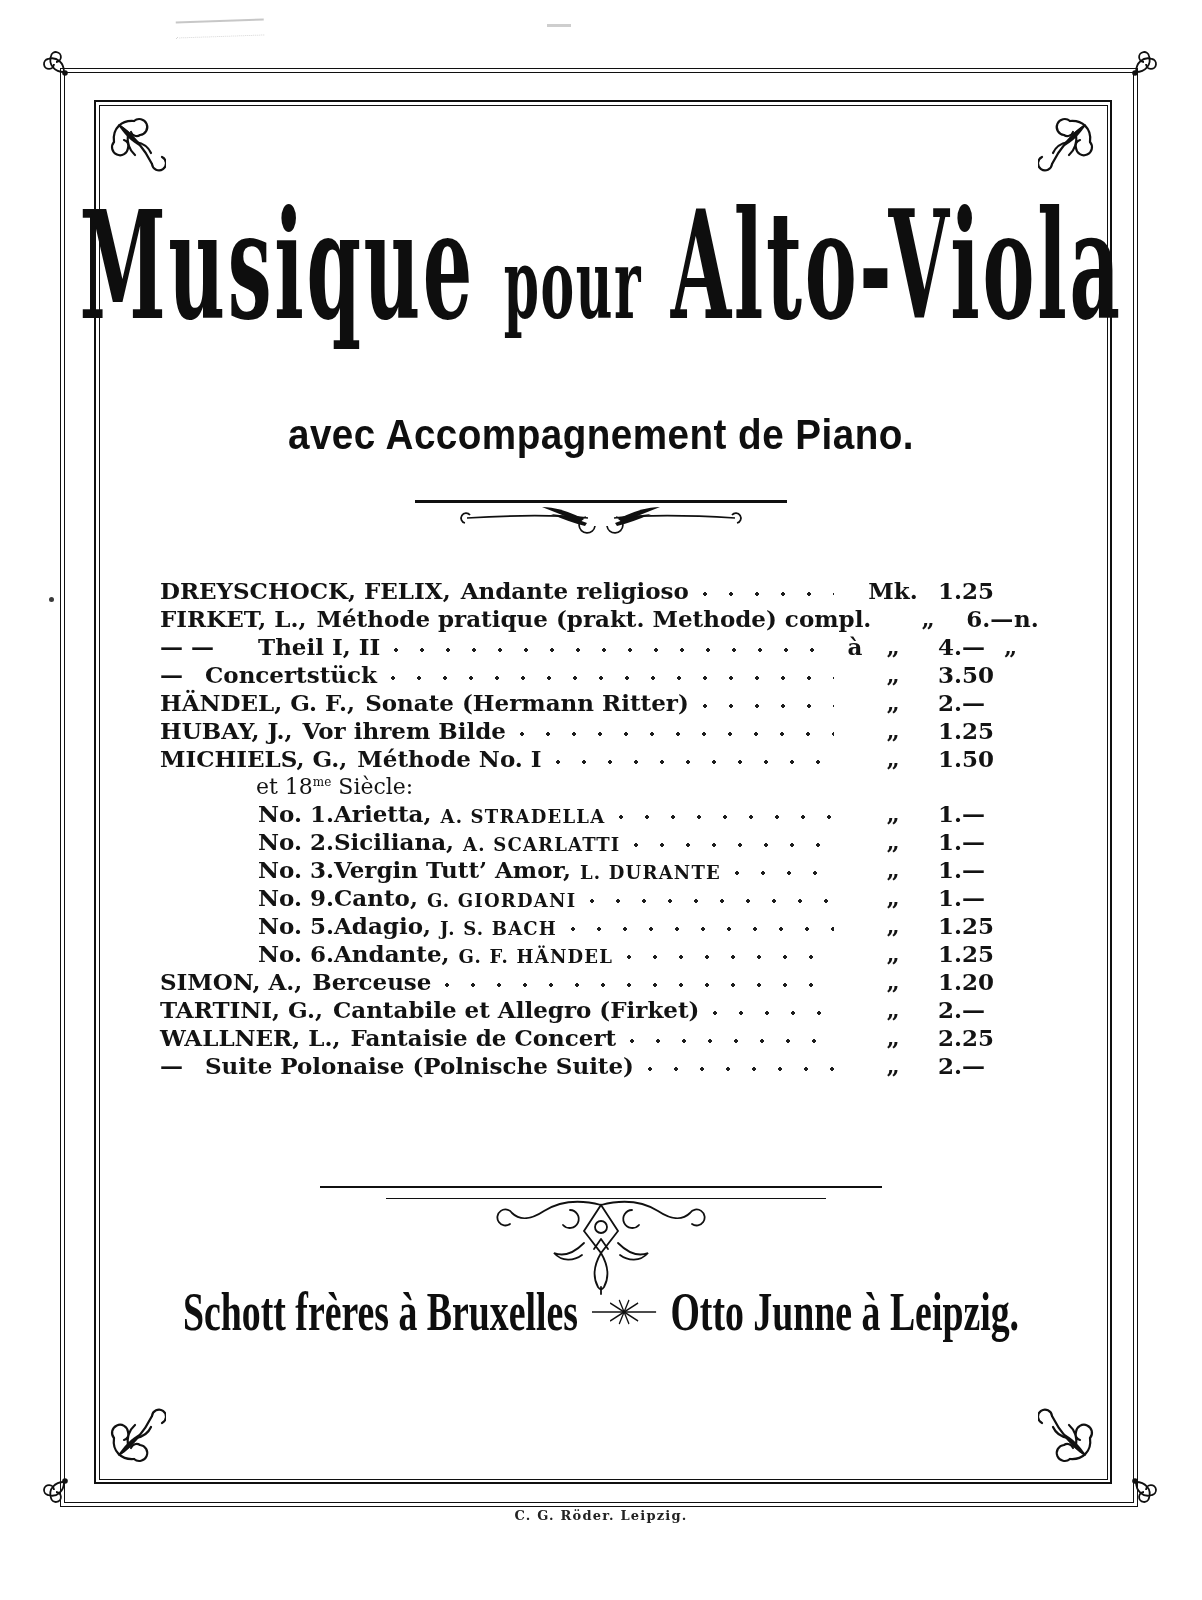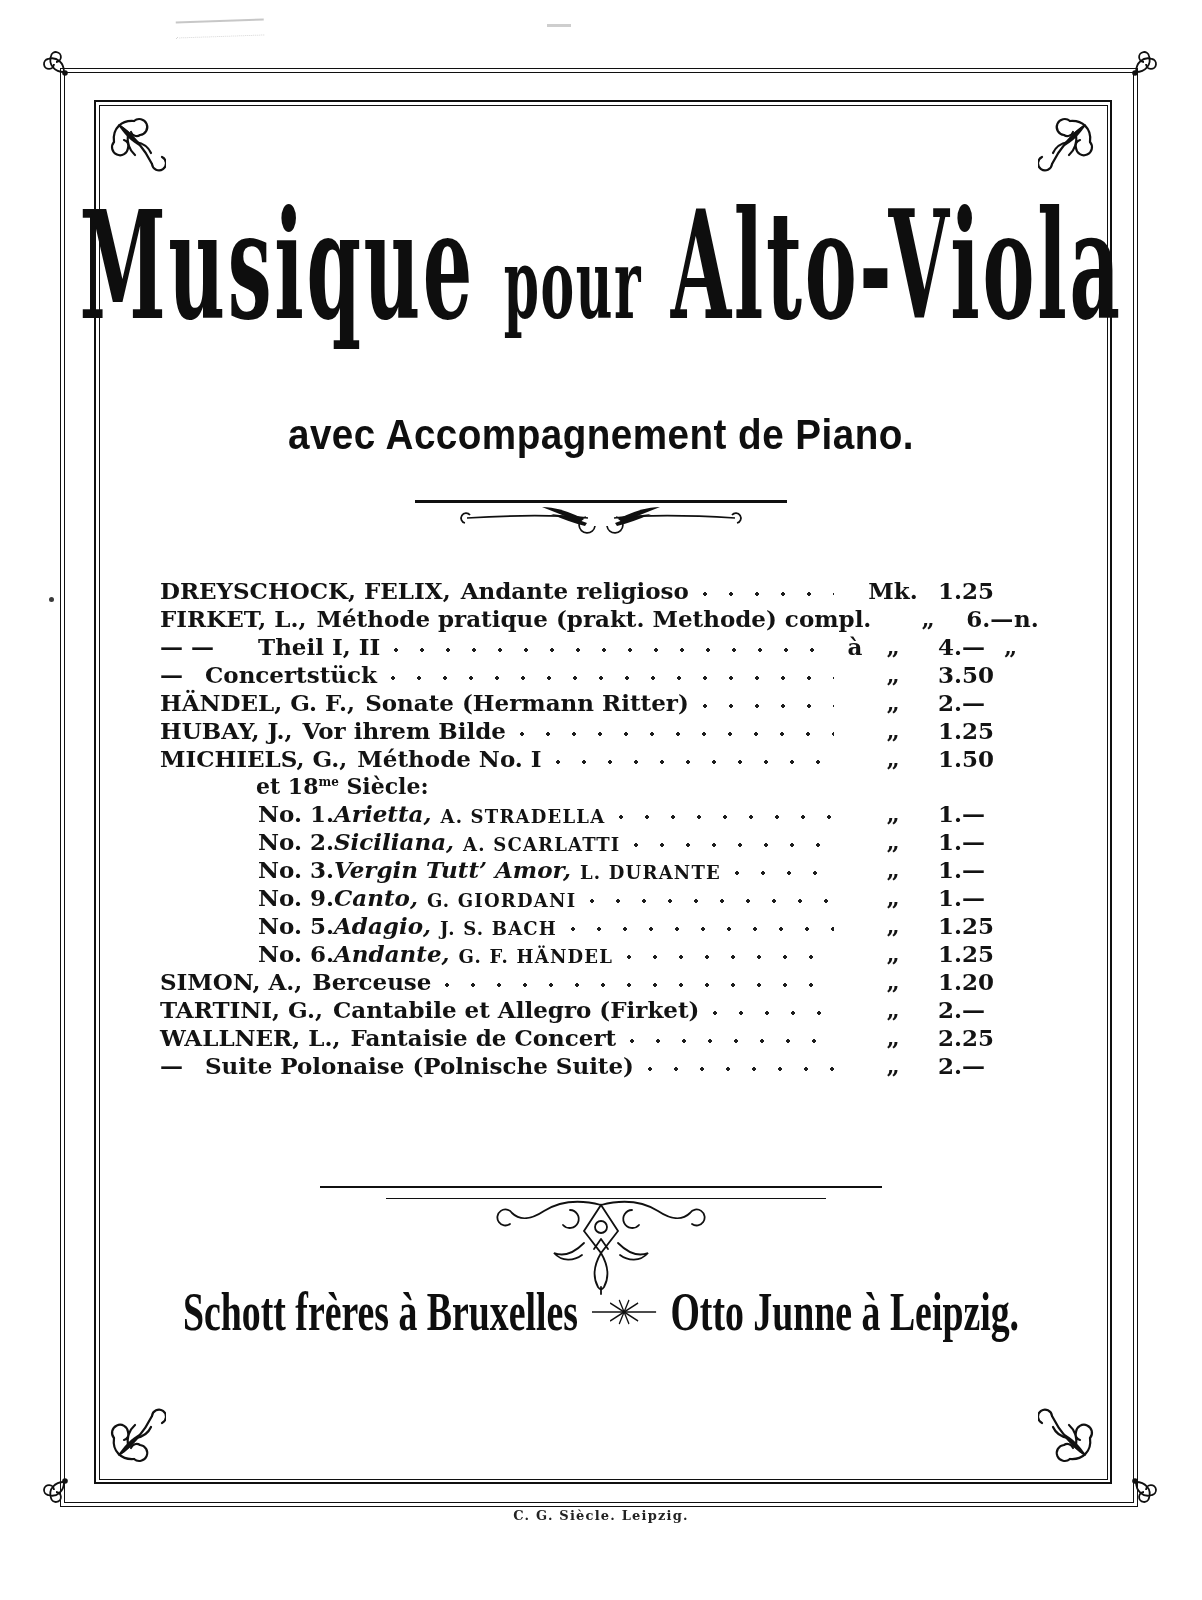--- a/index.html
+++ b/index.html
@@ -53,24 +53,24 @@
   .row.indent2 .work{margin-left:34px;margin-top:40px;}
   .row.indent1 .work{margin-left:12px;}
   .leader{flex:1;align-self:flex-end;height:8px;margin:0 8px 6px 12px;
           background-image:radial-gradient(circle at 4px 4px,#1d1d1d 1.6px,rgba(0,0,0,0) 2.1px);
           background-size:26px 8px;background-repeat:repeat-x;}
   .pre{width:26px;text-align:center;}
   .mark{width:50px;text-align:center;}
   .price{width:66px;margin-left:20px;}
   .note{width:36px;}
   .row.sub .no{margin-left:98px;width:76px;}
-  .row.sub .work{margin-right:9px;font-style:italic;}
+  .row.sub .work{margin-right:9px;}
   .row.sub .composer{font-weight:700;letter-spacing:1.2px;font-size:18px;}
   .row.hdr .desc{margin-left:36px;font-weight:400;font-size:22px;}
-  .row.hdr2{height:27px;font-weight:700;font-size:22px;}
+  .row.hdr2{height:27px;font-weight:400;font-size:22px;}
   .row.hdr2 .cont{margin-left:96px;}
   sup{font-size:12px;line-height:0;}
 
   
   .publisher{position:absolute;left:0;top:1281px;width:100%;display:flex;
              justify-content:center;align-items:center;gap:20px;white-space:nowrap;
              font:700 54px "Liberation Serif",serif;transform:scaleX(.70);color:#0e0e0e;}
   .printer{position:absolute;left:0;top:1508px;width:100%;text-align:center;
            font:700 13px "DejaVu Serif",serif;letter-spacing:1.2px;color:#232323;}
 
@@ -390,15 +390,15 @@
         <line x1="0" y1="14" x2="92" y2="14"></line>
         <line x1="26" y1="5" x2="66" y2="23"></line>
         <line x1="26" y1="23" x2="66" y2="5"></line>
         <line x1="39" y1="2" x2="53" y2="26"></line>
         <line x1="39" y1="26" x2="53" y2="2"></line>
       </g>
     </svg>
     <span>Otto Junne à Leipzig.</span>
   </div>
 
-  <div class="printer">C. G. Siècle. Leipzig.</div>
+  <div class="printer">C. G. Röder. Leipzig.</div>
 
 </div>
 
 </body></html>

